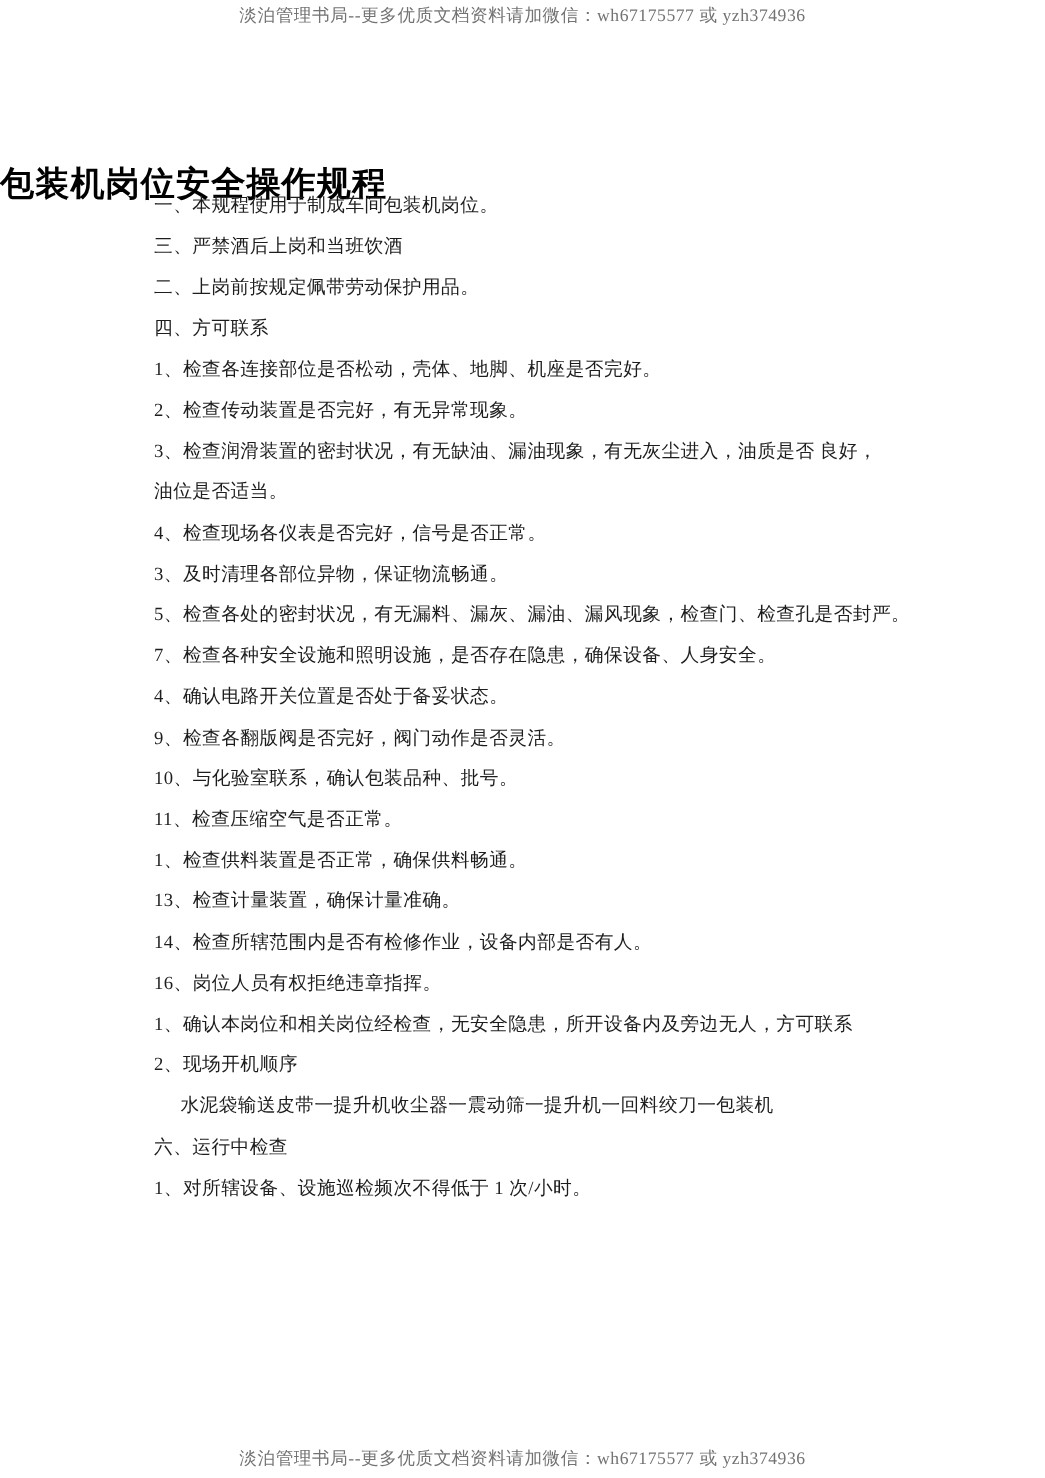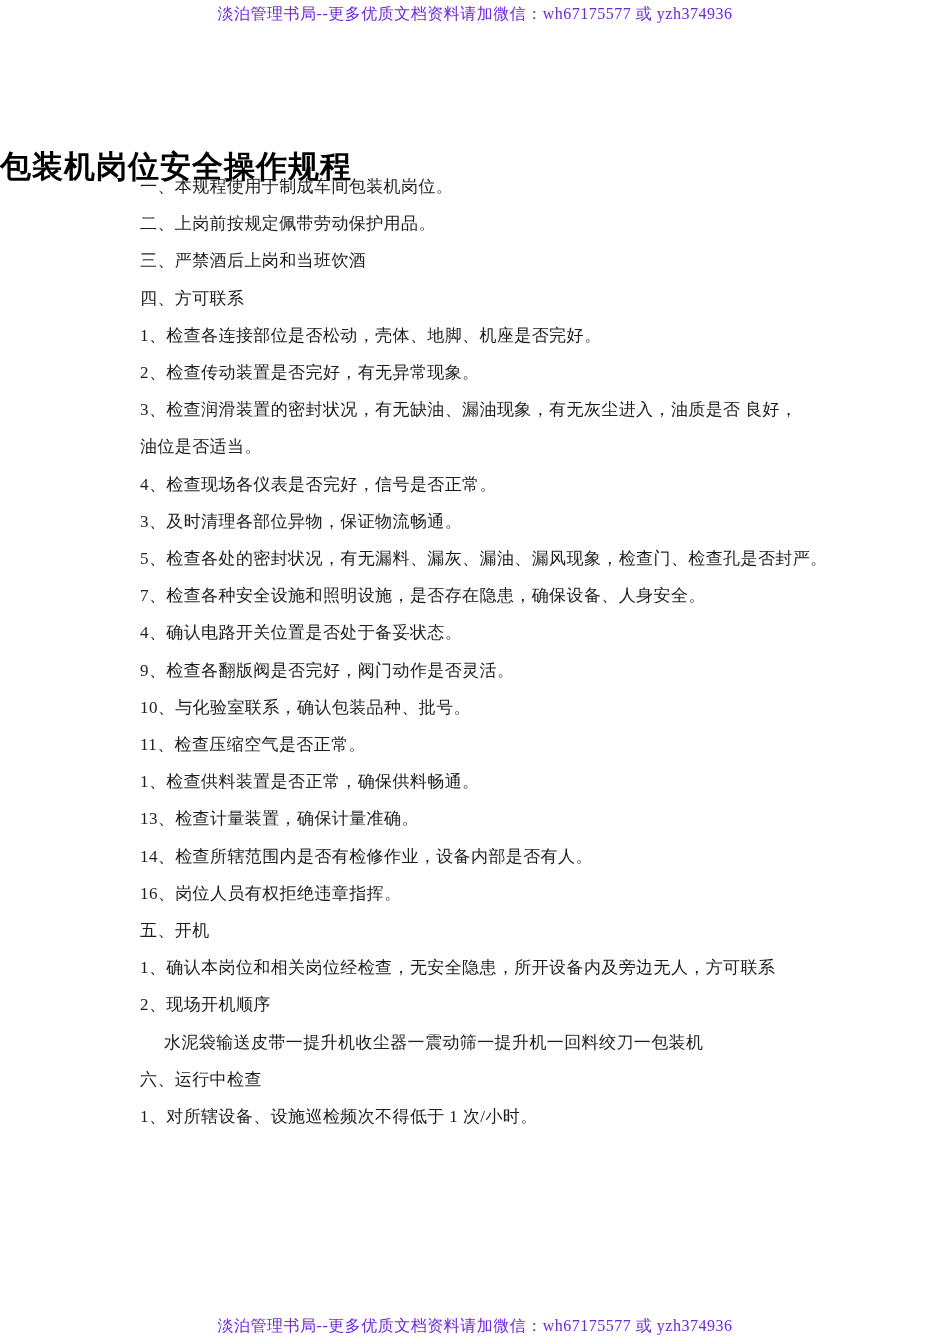--- a/index.html
+++ b/index.html
@@ -10,21 +10,21 @@
     position: relative;
     font-family: "Liberation Serif", "DejaVu Serif", serif;
     color: #222222;
     overflow: hidden;
   }
   .page-header, .page-footer {
     position: absolute;
     left: 0;
     width: 950px;
     text-align: center;
-    color: #6d28d9;
+    color: #737373;
     font-size: 16px;
     letter-spacing: 0.5px;
     font-family: "Liberation Serif", "DejaVu Serif", serif;
   }
   .page-header { top: 4px; }
   .page-footer { top: 1316px; }
   .doc-title {
     position: absolute;
     top: 125px;
     left: 0;
@@ -56,40 +56,39 @@
 </style>
 </head>
 <body>
 
 <div class="page-header">淡泊管理书局--更多优质文档资料请加微信：wh67175577 或 yzh374936</div>
 
 <h1 class="doc-title">包装机岗位安全操作规程</h1>
 
 <div class="doc-body">
     <p>一、本规程使用于制成车间包装机岗位。</p>
+    <p>三、严禁酒后上岗和当班饮酒</p>
     <p>二、上岗前按规定佩带劳动保护用品。</p>
-    <p>三、严禁酒后上岗和当班饮酒</p>
     <p>四、方可联系</p>
     <p>1、检查各连接部位是否松动，壳体、地脚、机座是否完好。</p>
     <p>2、检查传动装置是否完好，有无异常现象。</p>
     <p>3、检查润滑装置的密封状况，有无缺油、漏油现象，有无灰尘进入，油质是否 良好，</p>
     <p>油位是否适当。</p>
     <p>4、检查现场各仪表是否完好，信号是否正常。</p>
     <p>3、及时清理各部位异物，保证物流畅通。</p>
     <p>5、检查各处的密封状况，有无漏料、漏灰、漏油、漏风现象，检查门、检查孔是否封严。</p>
     <p>7、检查各种安全设施和照明设施，是否存在隐患，确保设备、人身安全。</p>
     <p>4、确认电路开关位置是否处于备妥状态。</p>
     <p>9、检查各翻版阀是否完好，阀门动作是否灵活。</p>
     <p>10、与化验室联系，确认包装品种、批号。</p>
     <p>11、检查压缩空气是否正常。</p>
     <p>1、检查供料装置是否正常，确保供料畅通。</p>
     <p>13、检查计量装置，确保计量准确。</p>
     <p>14、检查所辖范围内是否有检修作业，设备内部是否有人。</p>
     <p>16、岗位人员有权拒绝违章指挥。</p>
-    <p>五、开机</p>
     <p>1、确认本岗位和相关岗位经检查，无安全隐患，所开设备内及旁边无人，方可联系</p>
     <p>2、现场开机顺序</p>
     <p class="indent">水泥袋输送皮带一提升机收尘器一震动筛一提升机一回料绞刀一包装机</p>
     <p>六、运行中检查</p>
     <p>1、对所辖设备、设施巡检频次不得低于 1 次/小时。</p>
   </div>
 
 <div class="page-footer">淡泊管理书局--更多优质文档资料请加微信：wh67175577 或 yzh374936</div>
 
 </body></html>

